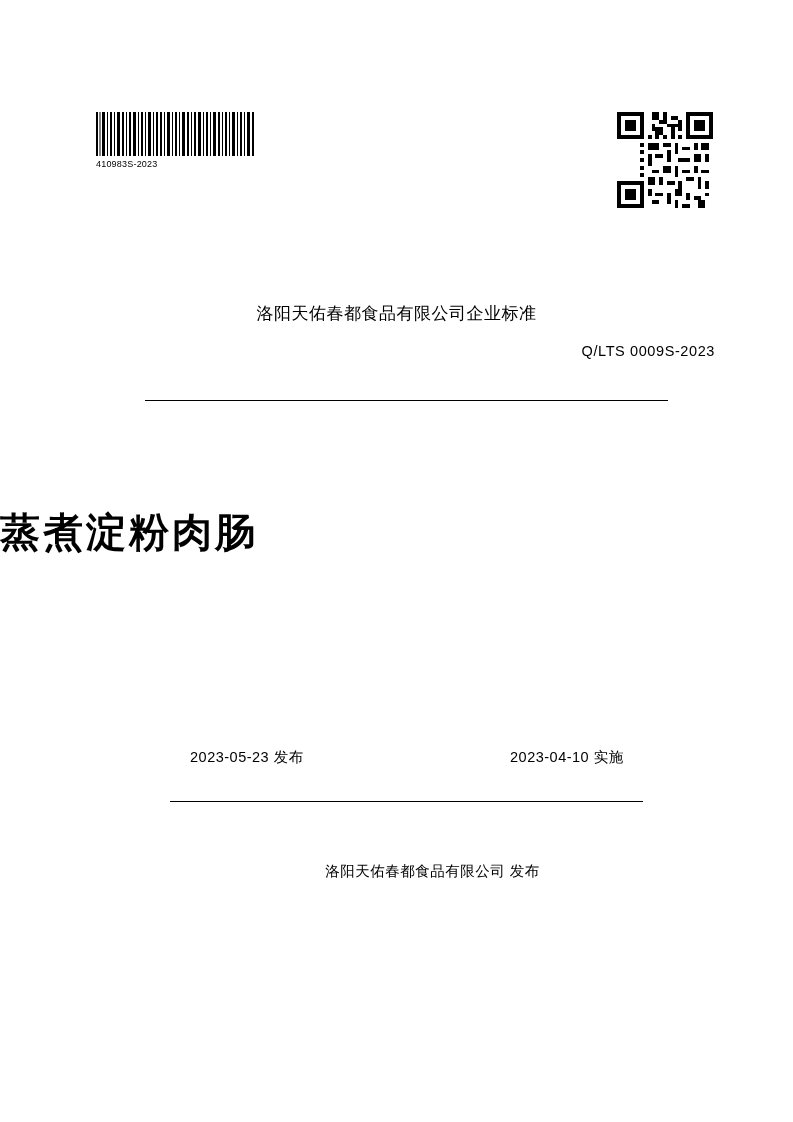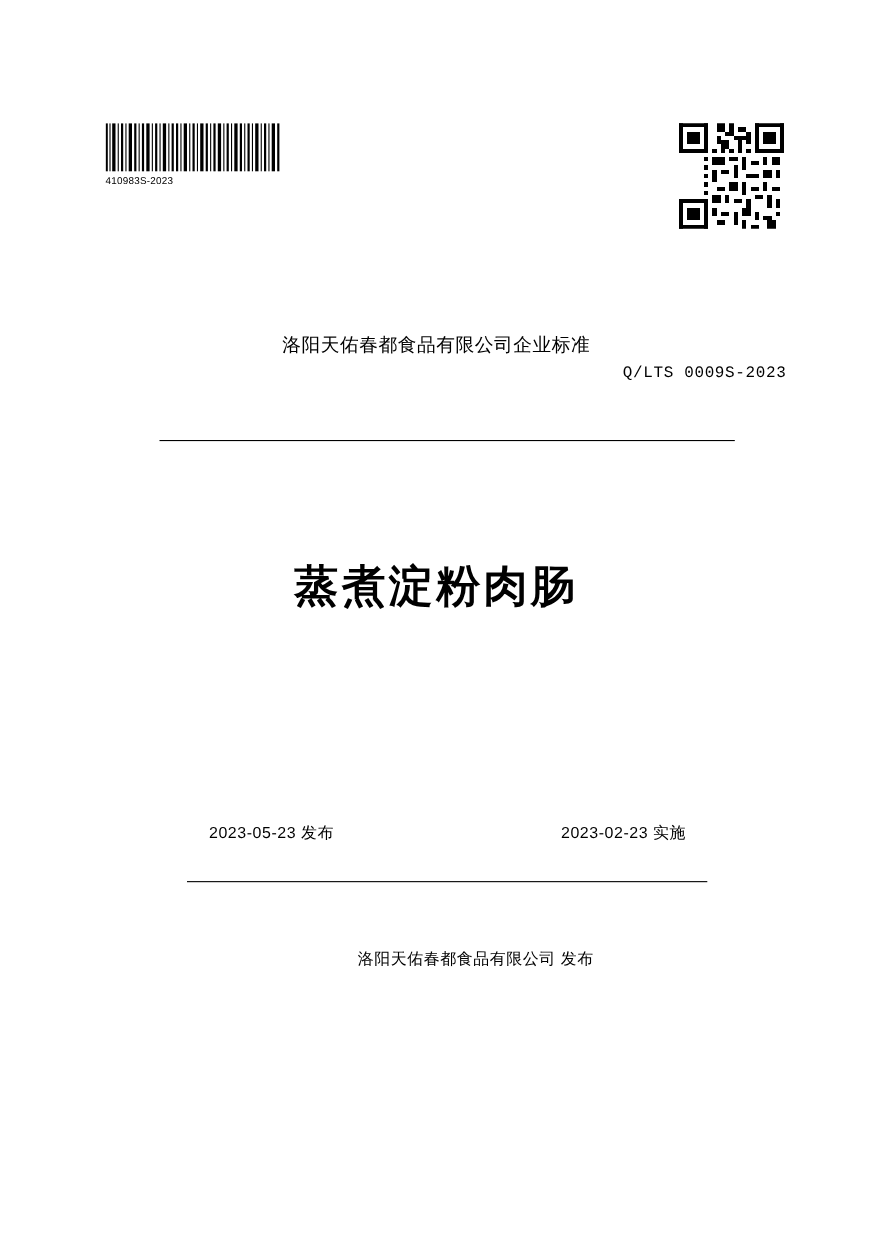--- a/index.html
+++ b/index.html
@@ -61,43 +61,43 @@
     top: 302px;
     left: 0;
     width: 100%;
     text-align: center;
     font-size: 17px;
     font-weight: normal;
     letter-spacing: 0.5px;
   }
   .std-number {
     position: absolute;
-    top: 332px;
+    top: 343px;
     right: 78px;
     font-size: 14.5px;
     letter-spacing: 0.6px;
-    font-family: Liberation Mono, monospace;
+    font-family: Liberation Sans, sans-serif;
   }
 
   .rule-top {
     position: absolute;
     top: 400px;
     left: 145px;
     width: 523px;
     border-top: 1px solid #000;
     height: 0;
   }
 
   
   .doc-title {
     position: absolute;
     top: 505px;
     left: 0;
     width: 100%;
-    text-align: center;
+    text-align: left;
     font-size: 40px;
     font-weight: bold;
     letter-spacing: 3px;
   }
 
   
   .date-issue {
     position: absolute;
     top: 748px;
     left: 190px;
@@ -271,19 +271,19 @@
 
   <div class="company-standard">洛阳天佑春都食品有限公司企业标准</div>
 
   <div class="std-number">Q/LTS 0009S-2023</div>
 
   <div class="rule-top"></div>
 
   <div class="doc-title">蒸煮淀粉肉肠</div>
 
   <div class="date-issue">2023-05-23 发布</div>
-  <div class="date-effective">2023-02-23 实施</div>
+  <div class="date-effective">2023-04-10 实施</div>
 
   <div class="rule-bottom"></div>
 
   <div class="publisher">洛阳天佑春都食品有限公司  发布</div>
 
 </div>
 
 </body></html>

